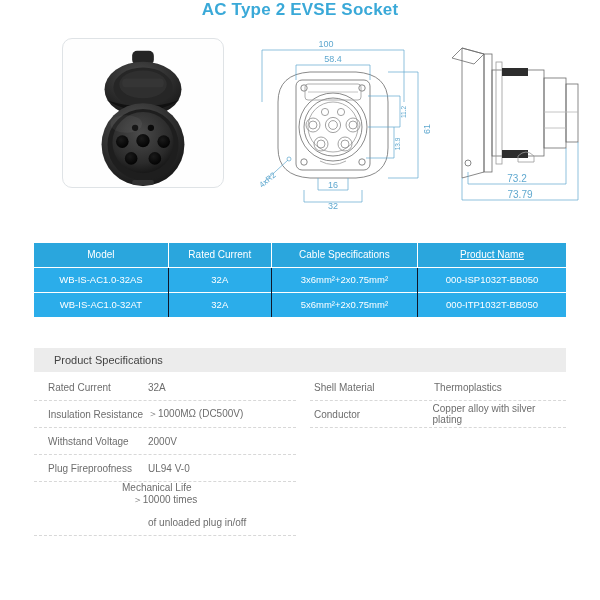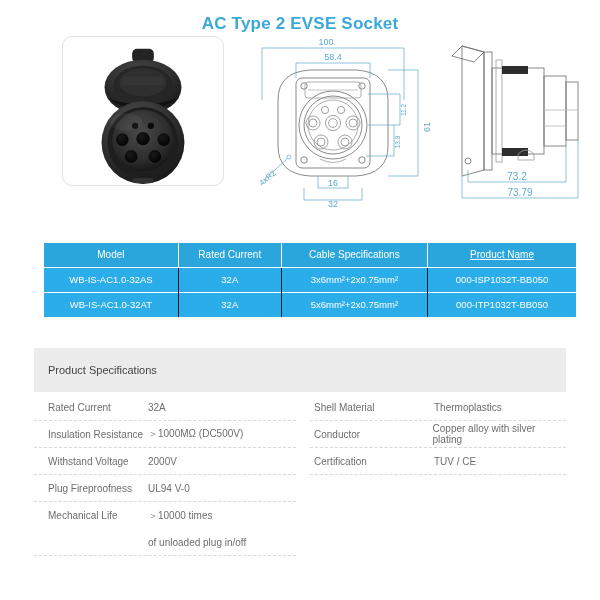--- a/index.html
+++ b/index.html
@@ -10,29 +10,29 @@
     font-family: "Liberation Sans", sans-serif;
   }
   .page { position: relative; width: 600px; height: 600px; overflow: hidden; background:#fff; }
 
   
   .title {
     text-align: center;
     color: #3aa9d8;
     font-size: 17px;
     font-weight: bold;
-    padding-top: 14px;
+    padding-top: 0;
     letter-spacing: .2px;
   }
 
   
   .media-row {
     position: relative;
     height: 175px;
-    margin-top: 0;
+    margin-top: 16px;
     padding-left: 8px;
   }
 
   
   .photo-panel {
     position: absolute;
     left: 62px; top: 2px;
     width: 162px; height: 150px;
     border: 1px solid #dfe3e6;
     border-radius: 10px;
@@ -45,21 +45,20 @@
   .draw-side  { position: absolute; left: 444px; top: -4px; width: 150px; height: 178px; }
   .draw-front svg, .draw-side svg { display:block; }
 
   
   .model-table {
     position: absolute;
     left: 34px; top: 243px;
     width: 532px;
     border-collapse: collapse;
     font-size: 9.5px;
-    margin-left: 10px;
   }
   .model-table th {
     background: #2aa6dd;
     color: #ffffff;
     font-weight: normal;
     font-size: 10px;
     height: 24px;
     text-align: center;
     border-right: 1px solid #ffffff;
   }
@@ -76,45 +75,45 @@
   .model-table td:last-child { border-right: none; }
 
   
   .spec-box {
     position: absolute;
     left: 34px; top: 348px;
     width: 532px;
   }
   .spec-head {
     background: #ececec;
-    height: 44px;
+    height: 24px;
     display: flex;
     align-items: center;
-    padding-left: 14px;
+    padding-left: 20px;
     color: #444;
     font-size: 11px;
   }
   .spec-cols { display: flex; }
   .spec-col { width: 50%; padding-top: 2px; }
   .spec-col.left { padding-right: 4px; }
   .spec-col.right { padding-left: 10px; }
 
   .spec-row {
     display: flex;
     align-items: center;
     height: 27px;
     border-bottom: 1px dashed #d8d8d8;
     font-size: 10px;
     color: #6d6d6d;
   }
   .spec-row.cont { border-bottom: 1px dashed #d8d8d8; }
   .spec-row .k { width: 114px; padding-left: 14px; color: #6d6d6d; }
   .spec-row .v { color: #6d6d6d; }
   .spec-col.right .spec-row .k { width: 124px; padding-left: 4px; }
-  .spec-row.nob { border-bottom: none; }
+  .spec-row.nob { border-bottom: none; flex-direction: column; }
 </style>
 </head>
 <body>
 
 <div class="page">
 
   <div class="title">AC Type 2 EVSE Socket</div>
 
   <div class="media-row">
 
@@ -356,22 +355,18 @@
 
       <div class="spec-col right">
         <div class="spec-row">
           <span class="k">Shell Material</span>
           <span class="v">Thermoplastics</span>
         </div>
         <div class="spec-row">
           <span class="k">Conductor</span>
           <span class="v">Copper alloy with silver plating</span>
         </div>
-        <div class="spec-row">
-          <span class="k">Certification</span>
-          <span class="v">TUV / CE</span>
-        </div>
       </div>
 
     </div>
   </div>
 
 </div>
 
 </body></html>

